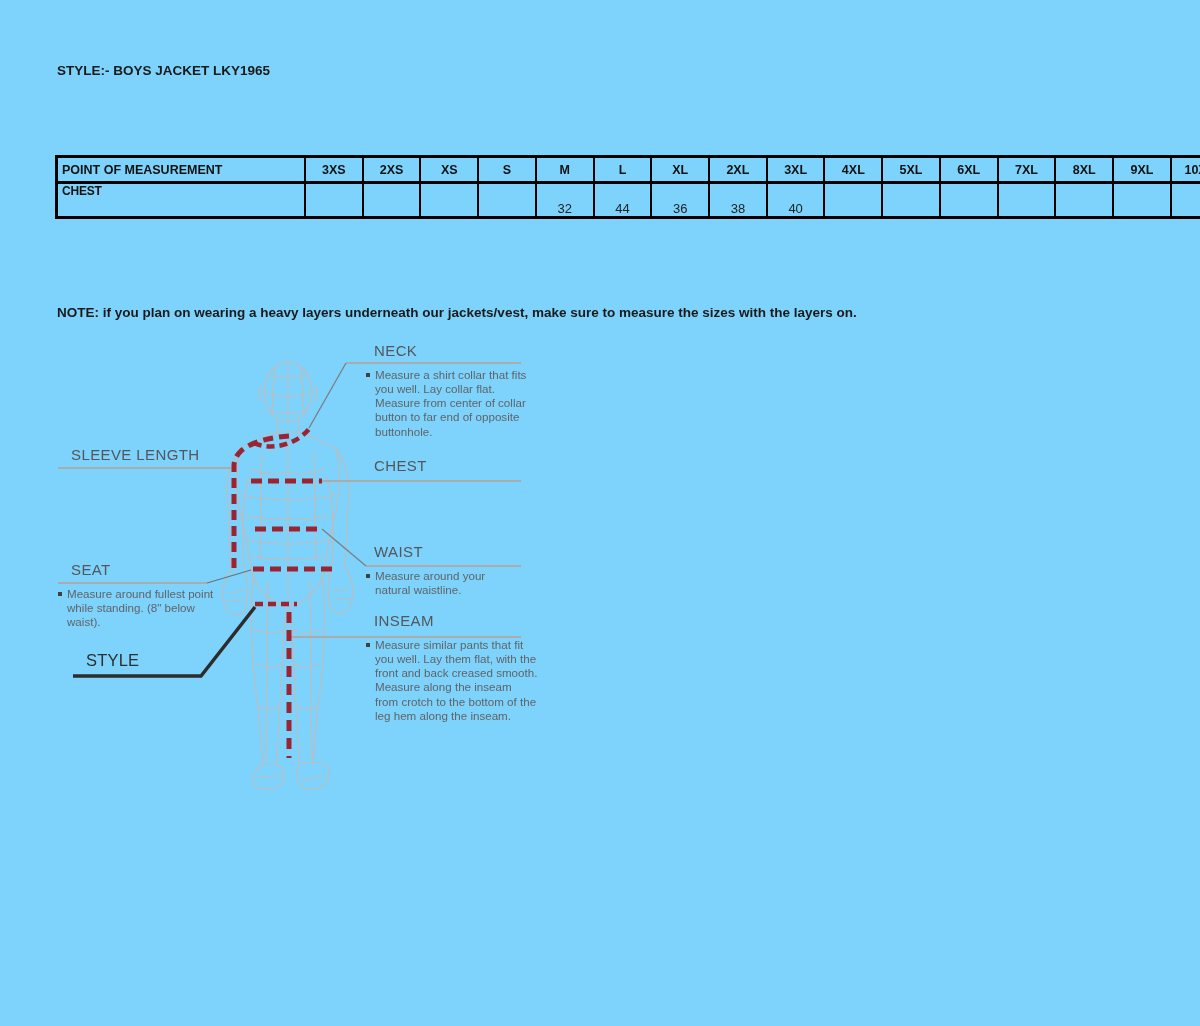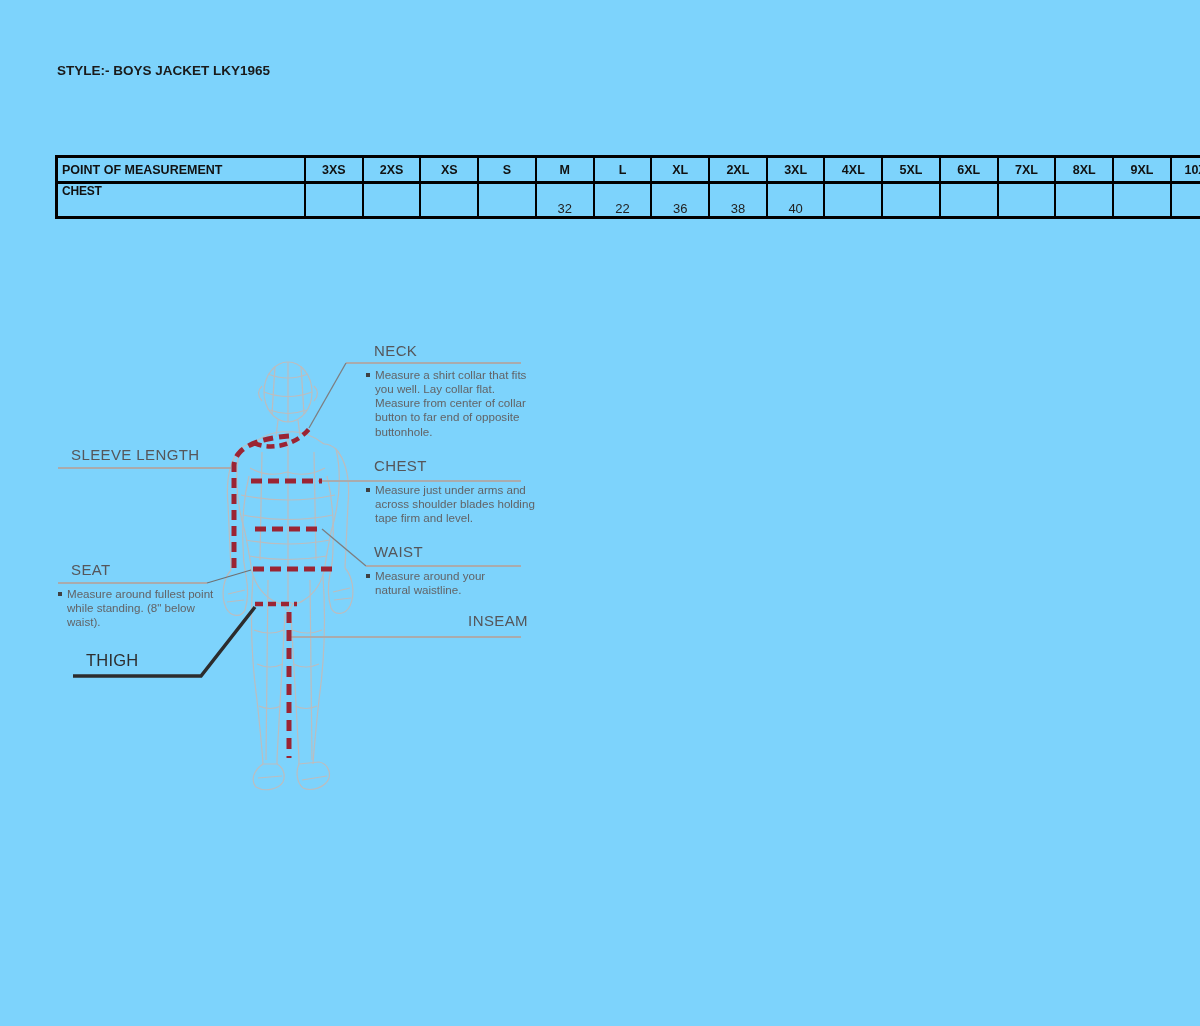--- a/index.html
+++ b/index.html
@@ -59,35 +59,36 @@
         </tr>
     </thead>
     <tbody>
         <tr>
           <td class="rowlabel">CHEST</td>
           <td class="val"></td>
           <td class="val"></td>
           <td class="val"></td>
           <td class="val"></td>
           <td class="val">32</td>
-          <td class="val">22</td>
+          <td class="val">44</td>
           <td class="val">36</td>
           <td class="val">38</td>
           <td class="val">40</td>
           <td class="val"></td>
           <td class="val"></td>
           <td class="val"></td>
           <td class="val"></td>
           <td class="val"></td>
           <td class="val"></td>
           <td class="val"></td>
         </tr>
       </tbody>
   </table>
 
+  <div class="note">NOTE: if you plan on wearing a heavy layers underneath our jackets/vest, make sure to measure the sizes with the layers on.</div>
 
   <svg class="fig" viewBox="0 0 1200 1026">
     <g stroke="#bcbdbf" stroke-width="1.2" fill="none">
 
       <ellipse cx="288" cy="392" rx="24" ry="30"></ellipse>
       <path d="M264,392 Q288,401 312,392"></path>
       <path d="M268,374 Q288,382 308,374"></path>
       <path d="M270,410 Q288,417 306,410"></path>
       <path d="M288,362 L288,422"></path>
       <path d="M275,366 L272,414"></path>
@@ -167,40 +168,40 @@
         <div class="m-text">
           <span class="sq"></span>
           <span class="tx">Measure a shirt collar that fits you well. Lay collar flat. Measure from center of collar button to far end of opposite buttonhole.</span>
         </div>
       </div>
       <div class="m-block left" style="left: 58px; top: 446px; width: 186px;">
         <div class="m-title">SLEEVE LENGTH</div>
       </div>
       <div class="m-block" style="left: 366px; top: 457px; width: 176px;">
         <div class="m-title">CHEST</div>
-        <div class="m-text">
-          <span class="sq"></span>
-          <span class="tx">Measure just under arms and across shoulder blades holding tape firm and level.</span>
-        </div>
       </div>
       <div class="m-block" style="left: 366px; top: 543px; width: 156px;">
         <div class="m-title">WAIST</div>
         <div class="m-text">
           <span class="sq"></span>
           <span class="tx">Measure around your natural waistline.</span>
         </div>
       </div>
       <div class="m-block left" style="left: 58px; top: 561px; width: 162px;">
         <div class="m-title">SEAT</div>
         <div class="m-text">
           <span class="sq"></span>
           <span class="tx">Measure around fullest point while standing. (8" below waist).</span>
         </div>
       </div>
-      <div class="m-block" style="left: 356px; top: 612px; width: 172px; text-align: right;">
+      <div class="m-block" style="left: 366px; top: 612px; width: 172px;">
         <div class="m-title">INSEAM</div>
+        <div class="m-text">
+          <span class="sq"></span>
+          <span class="tx">Measure similar pants that fit you well. Lay them flat, with the front and back creased smooth. Measure along the inseam from crotch to the bottom of the leg hem along the inseam.</span>
+        </div>
       </div>
       <div class="m-block thigh" style="left: 86px; top: 651px; width: 168px;">
-        <div class="m-title">THIGH</div>
+        <div class="m-title">STYLE</div>
       </div>
     </div>
 
 </div>
 
 </body></html>

